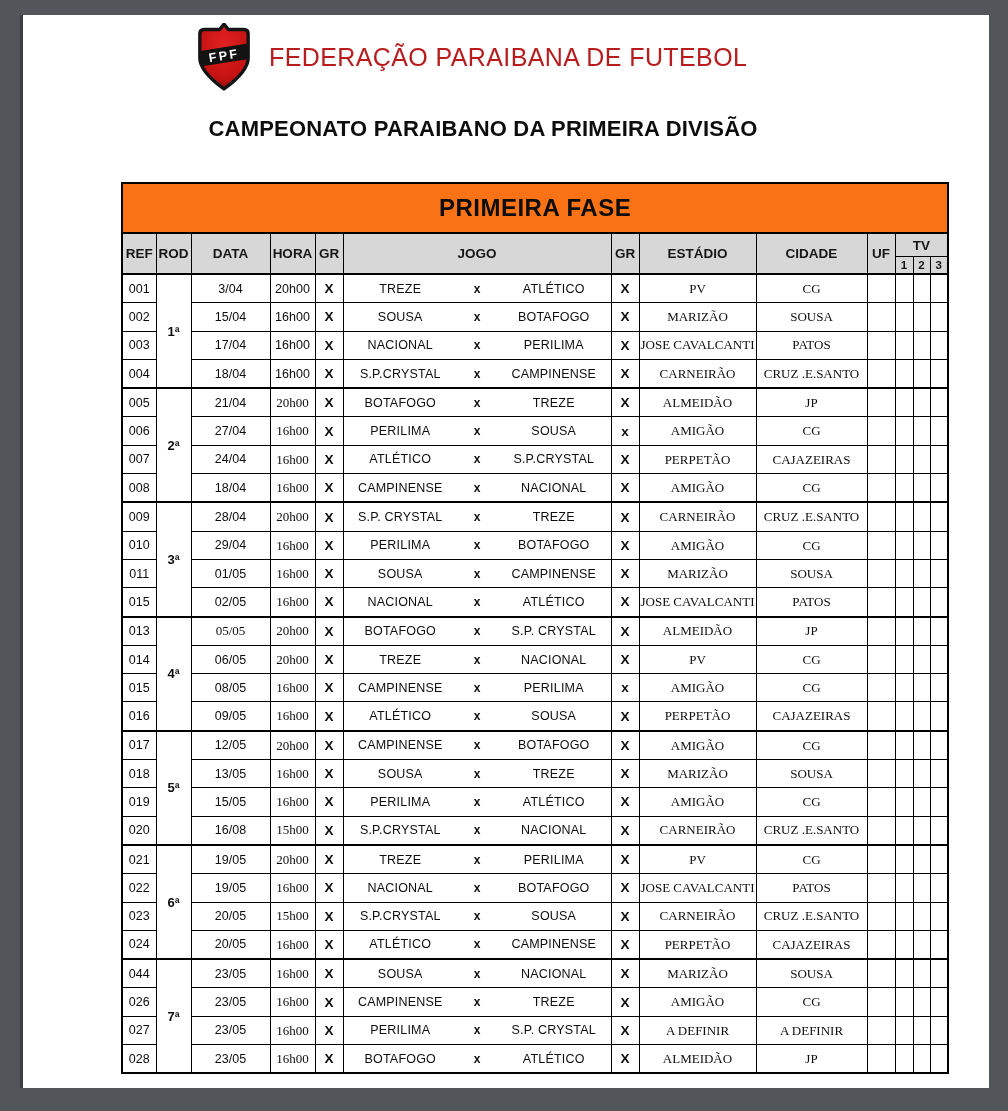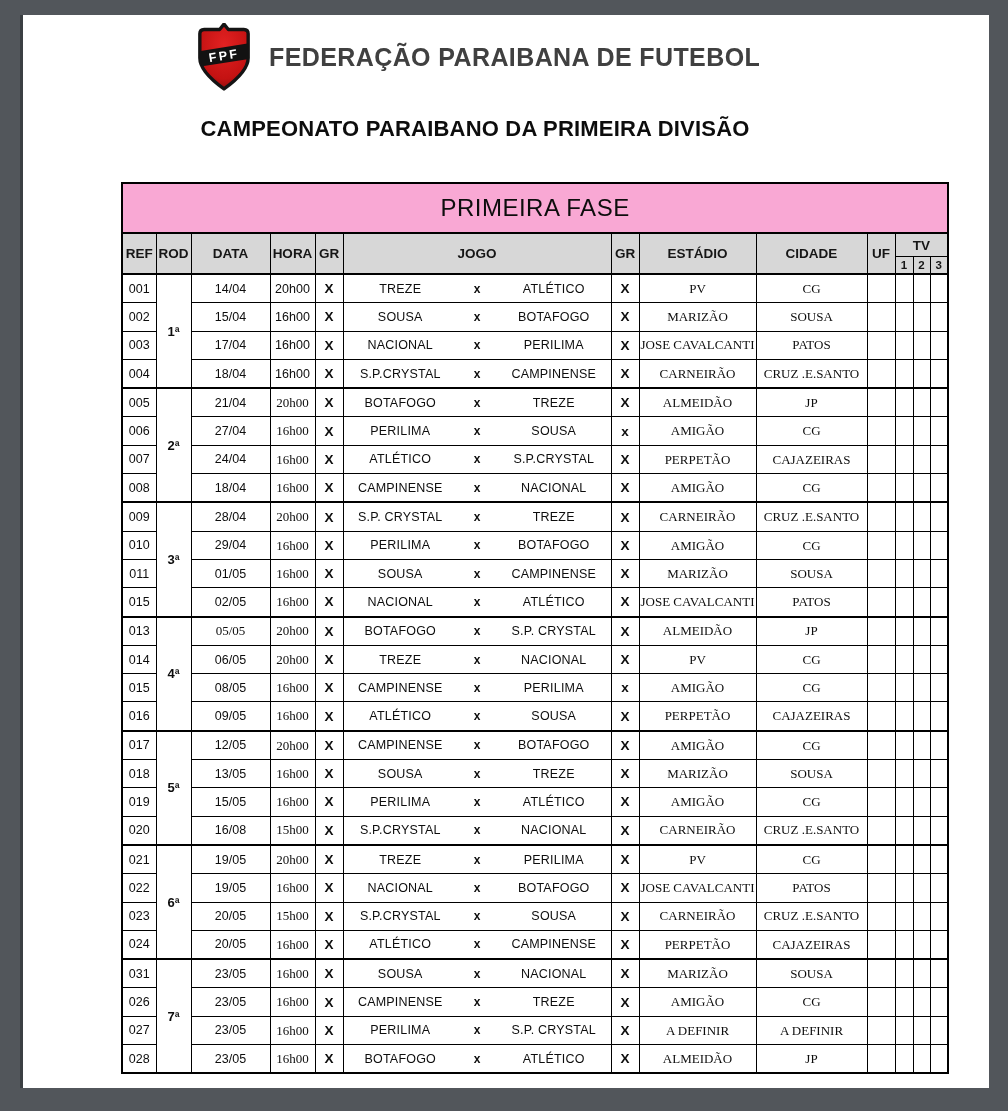--- a/index.html
+++ b/index.html
@@ -9,34 +9,34 @@
     font-family:"Liberation Sans","DejaVu Sans",sans-serif;
     -webkit-font-smoothing:antialiased;
   }
   .frame { position:relative; width:1008px; height:1111px; }
   .page {
     position:absolute; left:20px; top:15px; width:969px; height:1073px;
     background:#ffffff; border-left:3px solid #3b3f43; box-sizing:border-box;
   }
   
   .masthead { position:absolute; left:172px; top:8px; display:flex; align-items:center; gap:16px; }
-  .fed-title { font-size:25px; font-weight:bold; color:#404040; letter-spacing:0.4px; white-space:nowrap; }
+  .fed-title { font-size:25px; font-weight:normal; color:#b91c1c; letter-spacing:0.4px; white-space:nowrap; }
   .logo { display:block; }
   
-  .doc-title { position:absolute; left:82px; top:98px; width:740px; text-align:center; }
+  .doc-title { position:absolute; left:90px; top:98px; width:740px; text-align:center; }
   .doc-title div { font-size:22px; font-weight:bold; color:#0d0d0d; line-height:31px; white-space:nowrap; letter-spacing:0.2px; }
   
   table.fixture {
     position:absolute; left:98px; top:167px; width:826px;
     border-collapse:collapse; table-layout:fixed;
     border:2.5px solid #000;
   }
   table.fixture td { border:1.5px solid #000; padding:0; text-align:center; vertical-align:middle; overflow:hidden; white-space:nowrap; }
   tr.band td {
-    height:48px; background:#f9a8d4; font-size:24px; font-weight:normal;
+    height:48px; background:#f97316; font-size:24px; font-weight:bold;
     letter-spacing:0.5px; color:#0d0d0d; border-bottom:2.5px solid #000;text-align:center;
   }
   tr.cols td, tr.cols2 td { background:#d7d7d7; font-weight:bold; font-size:13.5px; color:#161616; }
   tr.cols td { height:22px; }
   tr.cols2 td { height:16px; font-size:11.5px; }
   tr.cols td { border-bottom:2.5px solid #000; }
   td.h-tv { border-bottom:1.5px solid #000 !important; }
   tbody td { height:27.3px; font-size:12.5px; color:#0d0d0d; background:#fff; }
   tr.group-start td { border-top:2.5px solid #000; }
   .c-rod { font-weight:bold; font-size:13px; }
@@ -116,21 +116,21 @@
         <tr class="cols2">
           <td>1</td>
           <td>2</td>
           <td>3</td>
         </tr>
       </thead>
       <tbody id="tbody">
           <tr class="group-start">
             <td class="c-ref">001</td>
             <td class="c-rod" rowspan="4">1ª</td>
-            <td class="c-data">14/04</td>
+            <td class="c-data">3/04</td>
             <td class="c-hora">20h00</td>
             <td class="c-gr">X</td>
             <td class="c-jogo">
               <div class="jogo">
                 <span class="team home">TREZE</span>
                 <span class="vs">x</span>
                 <span class="team away">ATLÉTICO</span>
               </div>
             </td>
             <td class="c-gr">X</td>
@@ -600,21 +600,21 @@
             </td>
             <td class="c-gr">X</td>
             <td class="c-estadio serif">PERPETÃO</td>
             <td class="c-cidade serif">CAJAZEIRAS</td>
             <td class="c-uf"></td>
             <td class="c-tv"></td>
             <td class="c-tv"></td>
             <td class="c-tv"></td>
           </tr>
           <tr class="group-start">
-            <td class="c-ref">031</td>
+            <td class="c-ref">044</td>
             <td class="c-rod" rowspan="4">7ª</td>
             <td class="c-data">23/05</td>
             <td class="c-hora serif">16h00</td>
             <td class="c-gr">X</td>
             <td class="c-jogo">
               <div class="jogo">
                 <span class="team home">SOUSA</span>
                 <span class="vs">x</span>
                 <span class="team away">NACIONAL</span>
               </div>

